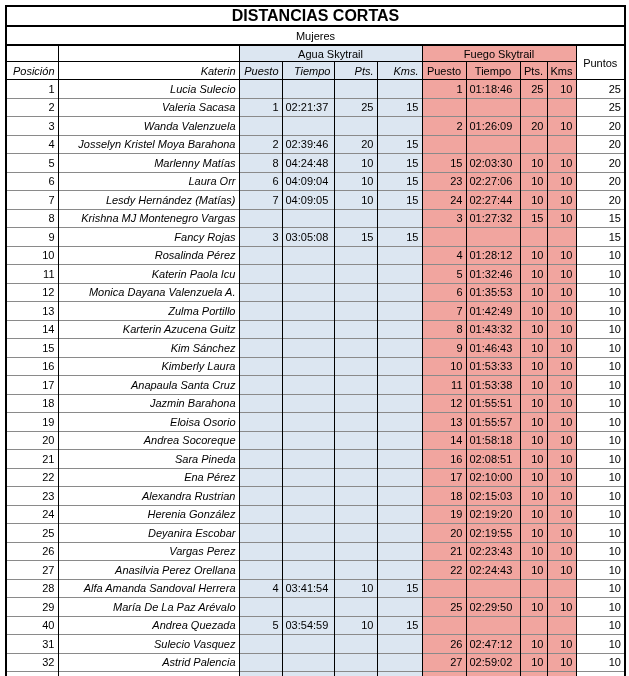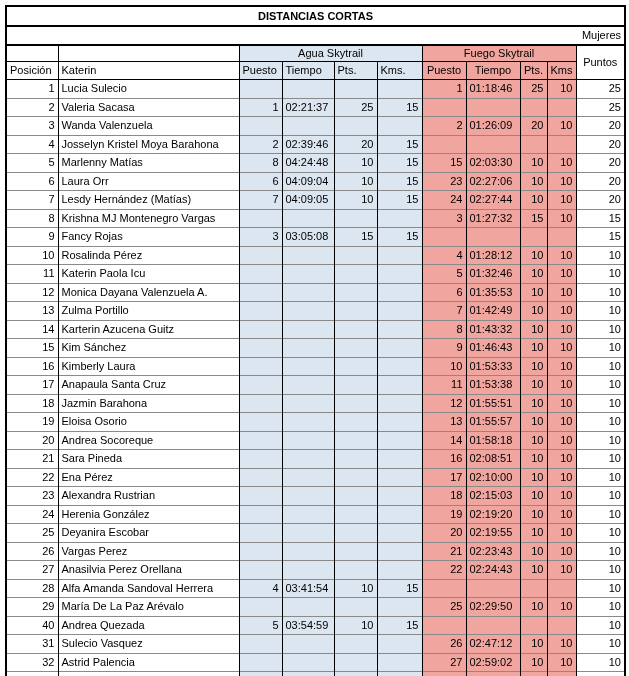--- a/index.html
+++ b/index.html
@@ -1,31 +1,31 @@
 <!DOCTYPE html>
 <html style="--agua: #DCE6F1; --fuego: #F1A59F;"><head>
 <meta charset="utf-8">
 <style>
   html,body{margin:0;padding:0;background:#fff;}
   body{width:629px;height:676px;overflow:hidden;font-family:"Liberation Sans",sans-serif;color:#000;}
   .sheet{padding:5px 0 0 5px;}
   table{border-collapse:collapse;table-layout:fixed;border:2px solid #000;}
   td{font-size:11px;line-height:1.15;padding:0 3px;white-space:nowrap;overflow:hidden;
      border-left:1px solid #000;border-right:1px solid #000;vertical-align:middle;}
-  tr.title-row td{height:18px;border-bottom:2px solid #000;font-weight:bold;text-align:center;font-size:11px;}
-  tr.category-row td{height:17px;border-bottom:2px solid #000;text-align:right;}
+  tr.title-row td{height:18px;border-bottom:2px solid #000;font-weight:bold;text-align:center;font-size:16px;}
+  tr.category-row td{height:17px;border-bottom:2px solid #000;text-align:center;}
   tr.group-row td{height:15px;border-bottom:1px solid #000;text-align:center;}
   tr.colhead-row td{height:17px;border-bottom:1px solid #000;}
   tbody td{height:17.5px;border-top:1px solid #8a8a8a;}
   .agua{background:var(--agua,#DCE6F1);}
   .fuego{background:var(--fuego,#F1A59F);}
   .num{text-align:right;}
   .time{text-align:left;}
   .pos{text-align:right;}
-  .left{text-align:left;}
+  .left{text-align:right;font-style:italic;}
   .center{text-align:center;}
   .puntos-head{text-align:center;}
 </style>
 </head>
 <body>
 
 <div class="sheet">
   <table>
     <colgroup>
       <col style="width:52px">

